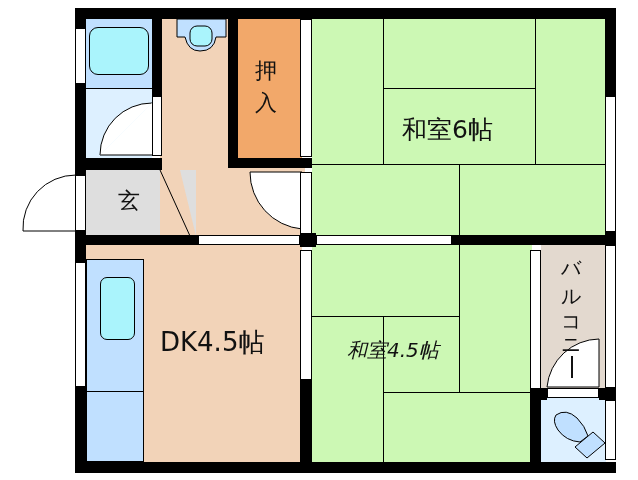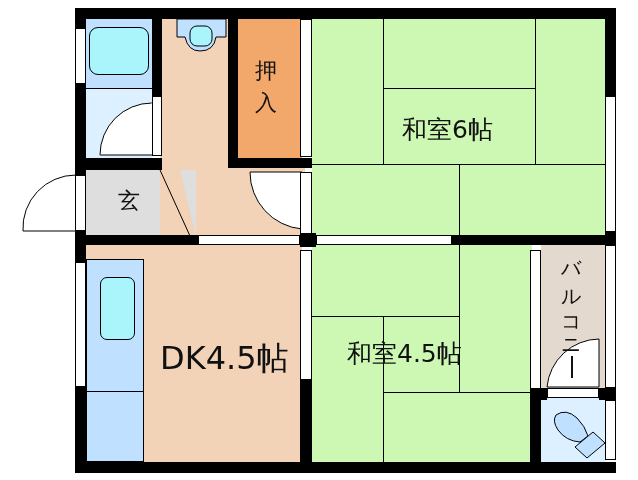--- a/index.html
+++ b/index.html
@@ -117,22 +117,22 @@
 <div class="wall" style="left:228px;top:8px;width:10px;height:160px;"></div>
 <div class="wall" style="left:228px;top:158px;width:84px;height:10px;"></div>
 <div class="wall" style="left:75px;top:235px;width:123px;height:10px;"></div>
 <div class="wall" style="left:300px;top:233px;width:16px;height:14px;"></div>
 <div class="wall" style="left:452px;top:235px;width:164px;height:10px;"></div>
 <div class="wall" style="left:300px;top:380px;width:12px;height:85px;"></div>
 <div class="wall" style="left:530px;top:390px;width:11px;height:75px;"></div>
 <div class="wall" style="left:530px;top:388px;width:17px;height:12px;"></div>
 
 <div class="lbl" style="left:402px;top:113px;font-size:25px;">和室6帖</div>
-<div class="lbl" style="left:347px;top:337px;font-size:25px;">和室4.5帖</div>
-<div class="lbl" style="left:160px;top:337px;font-size:32px;">DK4.5帖</div>
+<div class="lbl" style="left:347px;top:337px;font-size:20px;font-style:italic;">和室4.5帖</div>
+<div class="lbl" style="left:160px;top:325px;font-size:26px;">DK4.5帖</div>
 <div class="lbl" style="left:255px;top:56px;font-size:22px;">押</div>
 <div class="lbl" style="left:255px;top:88px;font-size:22px;">入</div>
 <div class="lbl" style="left:118px;top:186px;font-size:22px;">玄</div>
 <div class="lbl" style="left:561px;top:255px;font-size:20px;">バ</div>
 <div class="lbl" style="left:561px;top:283px;font-size:20px;">ル</div>
 <div class="lbl" style="left:561px;top:308px;font-size:20px;">コ</div>
 <div class="lbl" style="left:561px;top:331px;font-size:20px;">ニ</div>
 <div class="lbl" style="left:571px;top:356px;width:2px;height:22px;background:#111;"></div>
 
 </body></html>

